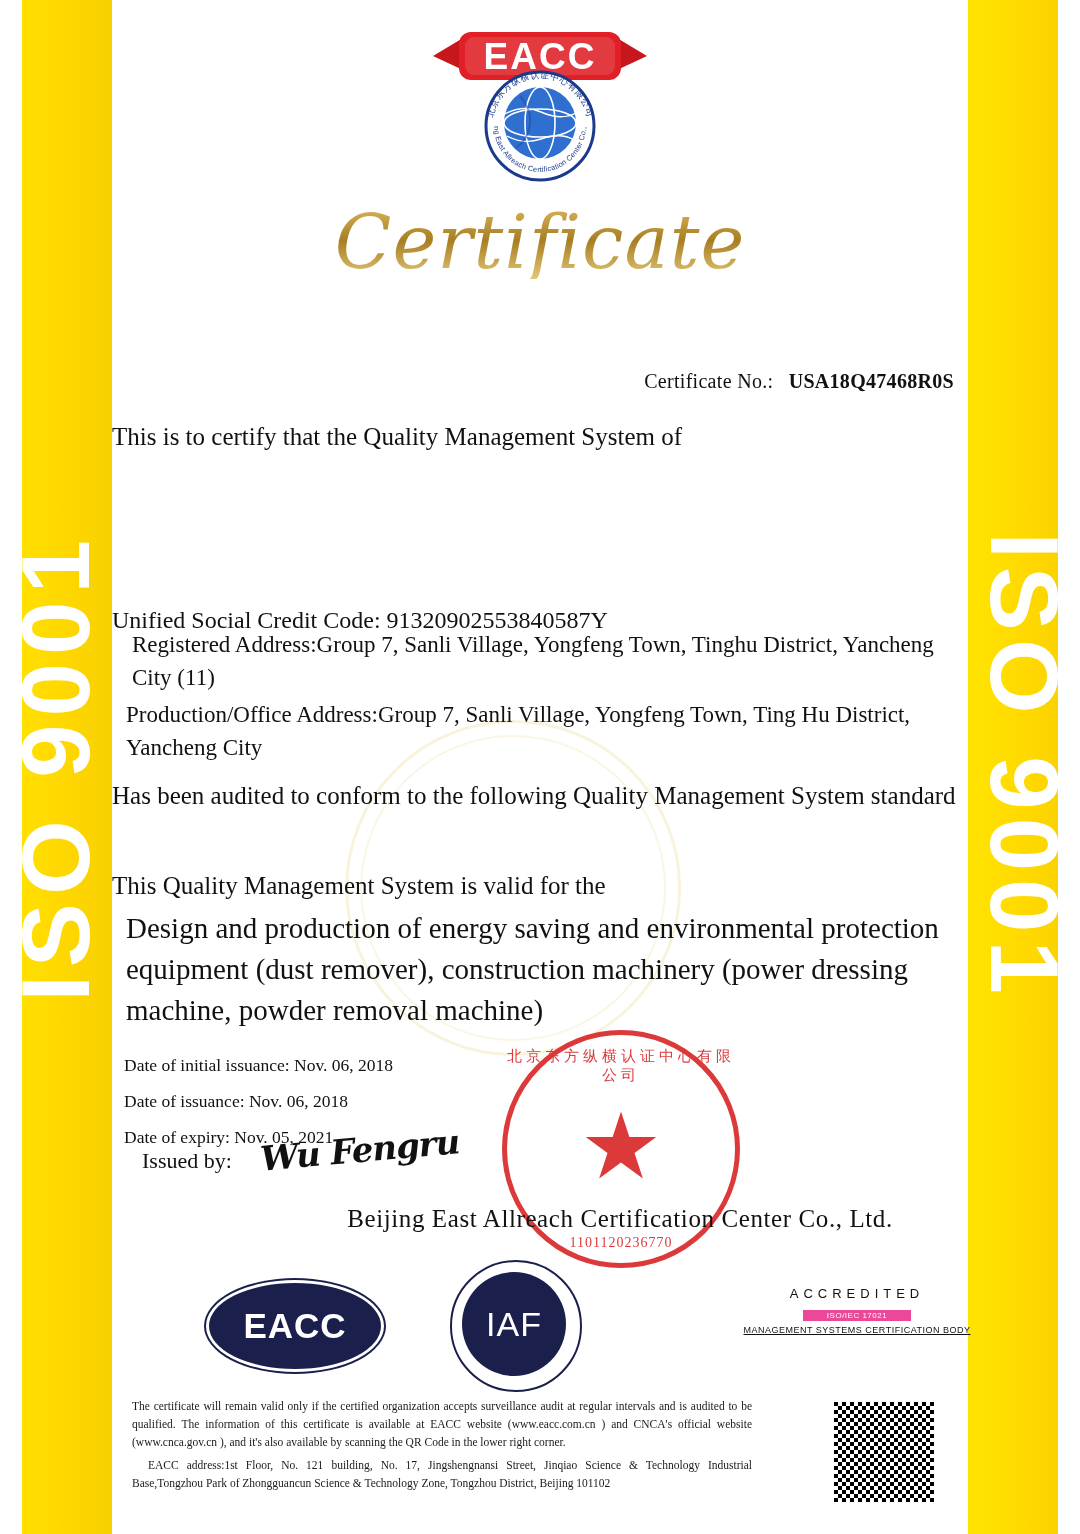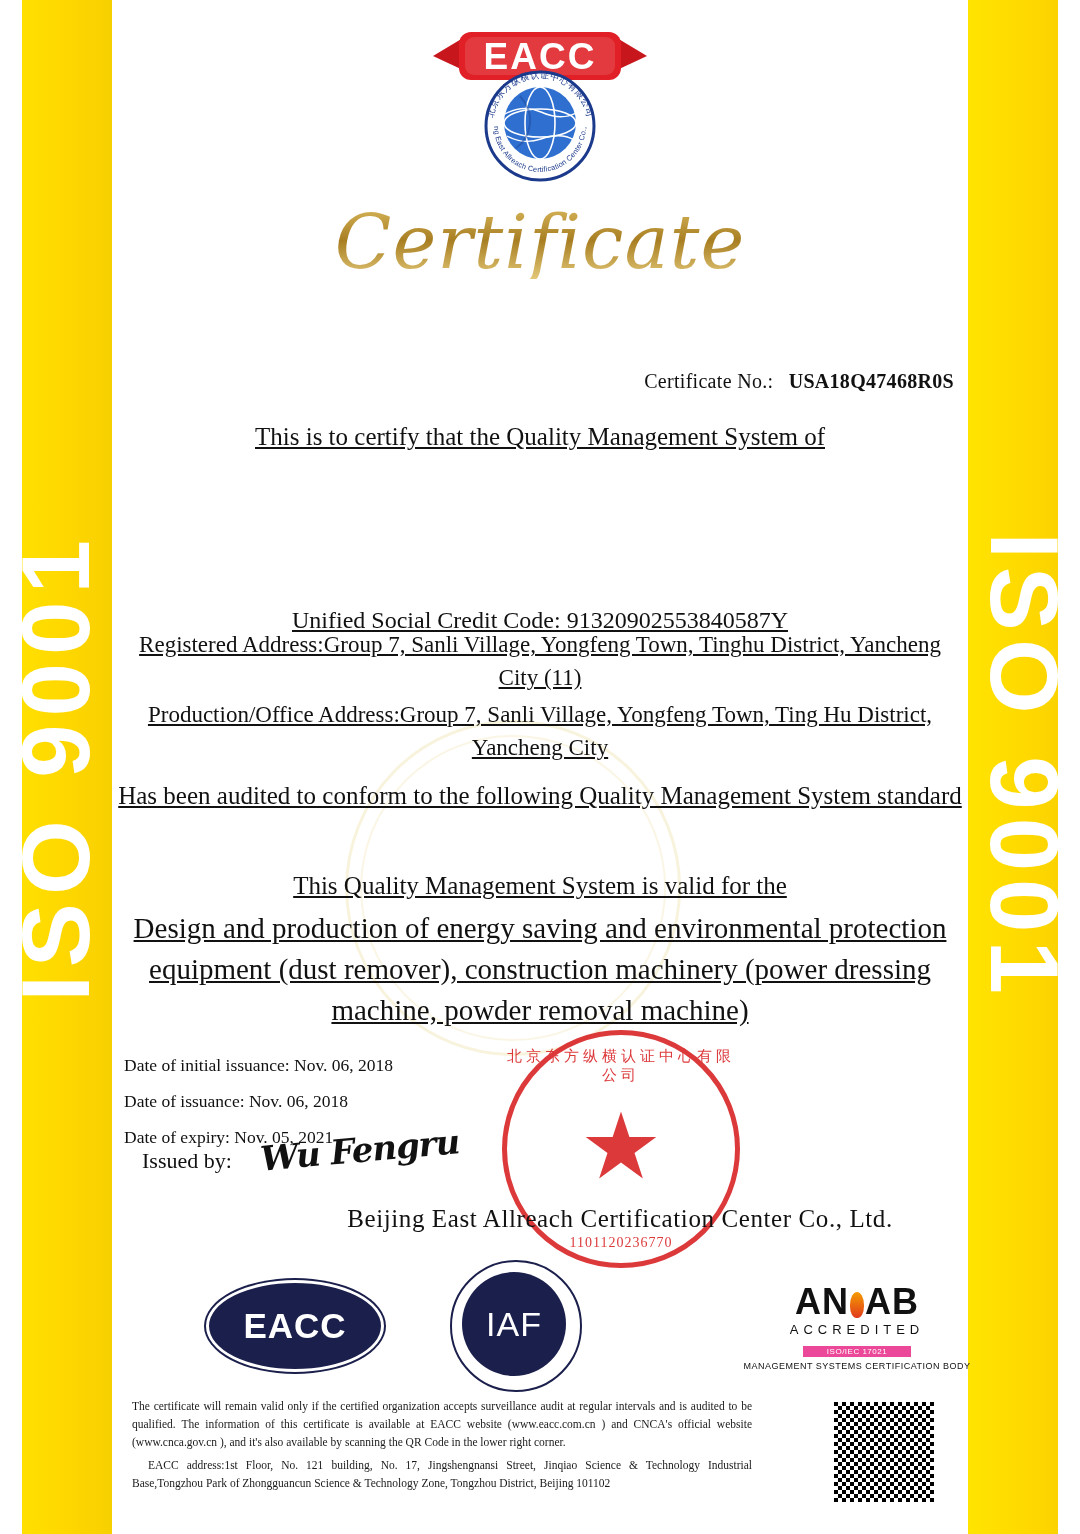--- a/index.html
+++ b/index.html
@@ -130,22 +130,21 @@
     letter-spacing: .3px;
     white-space: nowrap;
     margin-top: 40px;
   }
   .cert-no .label { }
   .cert-no .value { font-weight: bold; margin-left: 10px; }
 
   .line-center {
     position: absolute;
     left: 0; right: 0;
-    text-align: center;
-    text-decoration: underline;
+    text-align: left;
   }
 
   .l-certify { top: 423px; font-size: 25px; }
 
   .company {
     top: 468px;
     font-size: 33px;
     font-weight: bold;
     line-height: 1.45;
     letter-spacing: .2px;
@@ -349,20 +348,21 @@
     background: #ec4899;
     display: inline-block;
     padding: 1px 24px;
   }
   .anab .sub3 {
     font-size: 9px;
     letter-spacing: .5px;
     margin-top: 3px;
     color: #111;
     line-height: 1.25;
+    text-decoration: underline;
   }
 
   
   .footer {
     position: absolute;
     left: 20px;
     top: 1398px;
     width: 620px;
     font-size: 11.5px;
     line-height: 1.55;
@@ -462,21 +462,20 @@
       <div class="seal-num">1101120236770</div>
     </div>
 
     <div class="issuer-name">Beijing East Allreach Certification Center Co., Ltd.</div>
 
     <div class="logos-row">
       <div class="eacc-oval">EACC</div>
       <div class="iaf-ring"></div>
       <div class="iaf-circle">IAF</div>
       <div class="anab">
-        <div class="main">AN<span class="flame"></span>AB</div>
         <div class="sub1">ACCREDITED</div>
         <div class="sub2">ISO/IEC 17021</div>
         <div class="sub3">MANAGEMENT SYSTEMS CERTIFICATION BODY</div>
       </div>
     </div>
 
     <div class="footer">
       <p>The certificate will remain valid only if the certified organization accepts surveillance audit at regular intervals and is audited to be qualified. The information of this certificate is available at EACC website (www.eacc.com.cn ) and CNCA's official website (www.cnca.gov.cn ), and it's also available by scanning the QR Code in the lower right corner.</p>
       <p class="indent">EACC address:1st Floor, No. 121 building, No. 17, Jingshengnansi Street, Jinqiao Science &amp; Technology Industrial Base,Tongzhou Park of Zhongguancun Science &amp; Technology Zone, Tongzhou District, Beijing 101102</p>
     </div>

